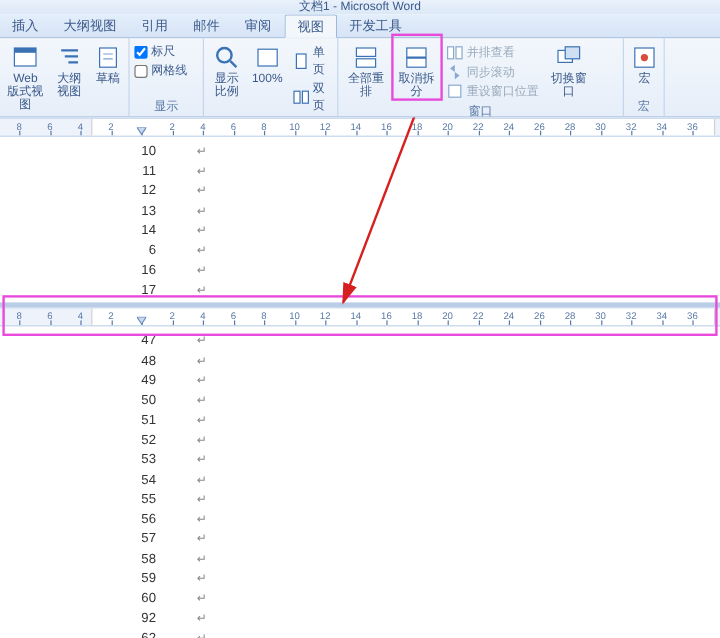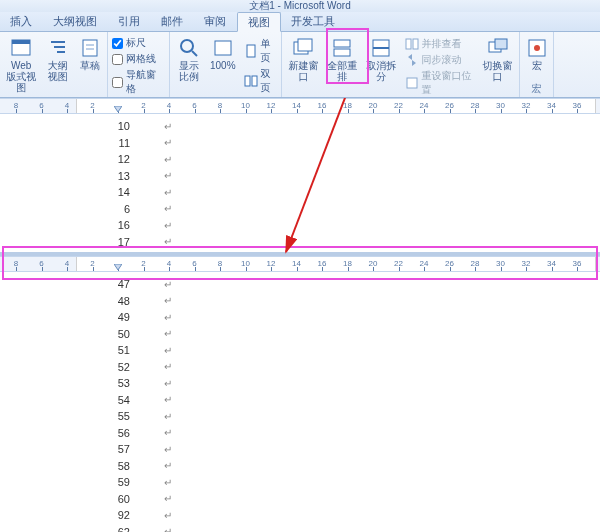--- a/index.html
+++ b/index.html
@@ -94,24 +94,20 @@
     <div class="group-body">
       <div class="chkcol">
         <label class="chk">
             <input type="checkbox" checked="" style="">
             <span>标尺</span>
           </label>
         <label class="chk">
             <input type="checkbox" style="">
             <span>网格线</span>
           </label>
-        <label class="chk">
-            <input type="checkbox" style="">
-            <span>导航窗格</span>
-          </label>
       </div>
     </div>
     <div class="group-label">显示</div>
   </div>
 
   <div class="group" style="width:112px;">
     <div class="group-body">
       <div class="bigbtn" style="width:34px;">
         <span class="ic">
             <svg width="22" height="22">
@@ -155,29 +151,20 @@
             </span>
             <span>页宽</span>
           </div>
       </div>
     </div>
     <div class="group-label">显示比例</div>
   </div>
 
   <div class="group" style="width:238px; position:relative;">
     <div class="group-body">
-      <div class="bigbtn">
-        <span class="ic">
-            <svg width="22" height="22">
-              <rect x="2" y="5" width="14" height="12" fill="#fff" stroke="#3b72b5"></rect>
-              <rect x="6" y="2" width="14" height="12" fill="#fff" stroke="#3b72b5"></rect>
-            </svg>
-          </span>
-        <span class="lbl">新建窗口</span>
-      </div>
       <div class="bigbtn">
         <span class="ic">
             <svg width="22" height="22">
               <rect x="3" y="3" width="16" height="7" fill="#fff" stroke="#3b72b5"></rect>
               <rect x="3" y="12" width="16" height="7" fill="#fff" stroke="#3b72b5"></rect>
             </svg>
           </span>
         <span class="lbl">全部重排</span>
       </div>
       <div class="bigbtn" id="cancel-split-btn">

